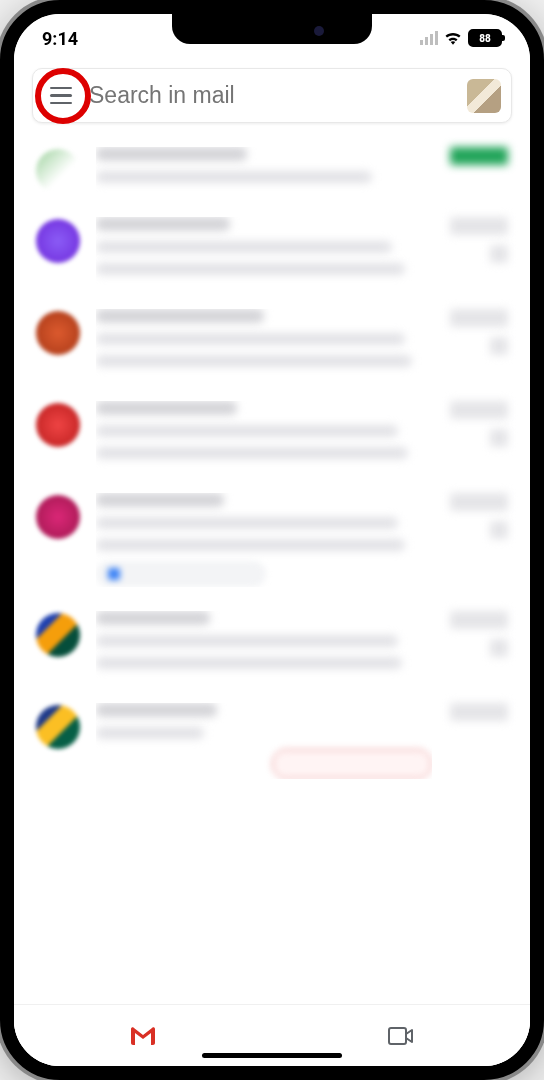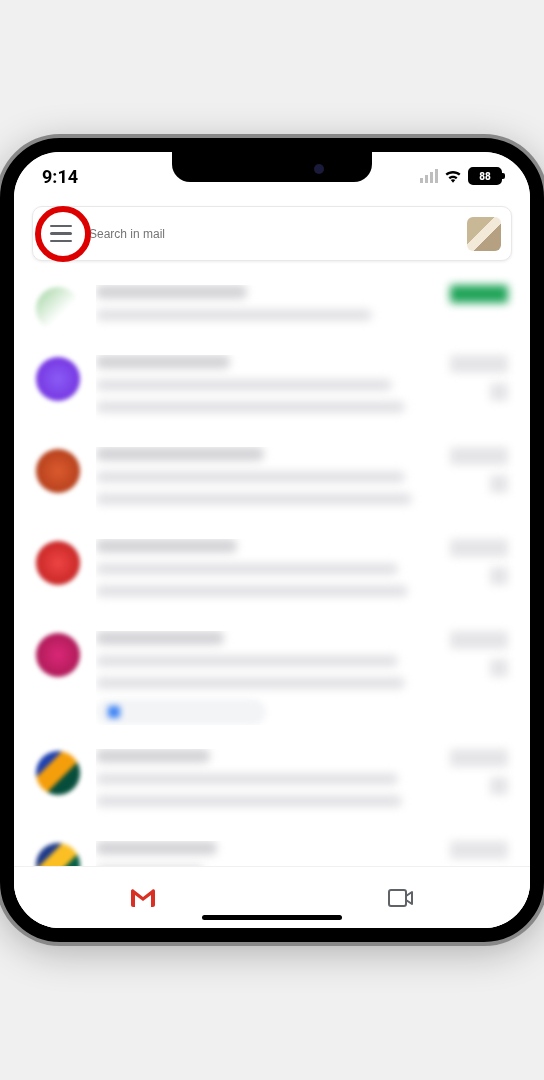--- a/index.html
+++ b/index.html
@@ -6,21 +6,21 @@
     body {
       font-family: -apple-system, BlinkMacSystemFont, 'Segoe UI', Roboto, sans-serif;
       background: #f0f0f0;
       display: flex;
       justify-content: center;
       align-items: center;
       min-height: 100vh;
     }
     .phone-frame {
       width: 544px;
-      height: 804px;
+      height: 1080px;
       background: #fff;
       position: relative;
       border-radius: 60px;
       border: 14px solid #000;
       box-shadow: 0 0 0 4px #888, 0 8px 40px rgba(0,0,0,0.3);
       overflow: hidden;
     }
     .phone-frame::before {
       content: '';
       position: absolute;
@@ -131,21 +131,21 @@
       left:2px; top:50%;
       transform:translateY(-50%);
       width:56px;height:56px;
       border:6px solid #d00;
       border-radius:50%;
       pointer-events:none;
     }
     .search-input{
       flex:1;
       border:none;outline:none;
-      font-size:12px;color:#5f6368;
+      font-size:23px;color:#5f6368;
       background:transparent;
     }
     .avatar{
       width:34px;height:34px;border-radius:6px;
       background:linear-gradient(135deg,#c9b896 0 40%,#f2e9d8 40% 60%,#b5a082 60%);
       filter: blur(0.5px);
     }
 
     .section-label{
       padding: 10px 24px 6px;

